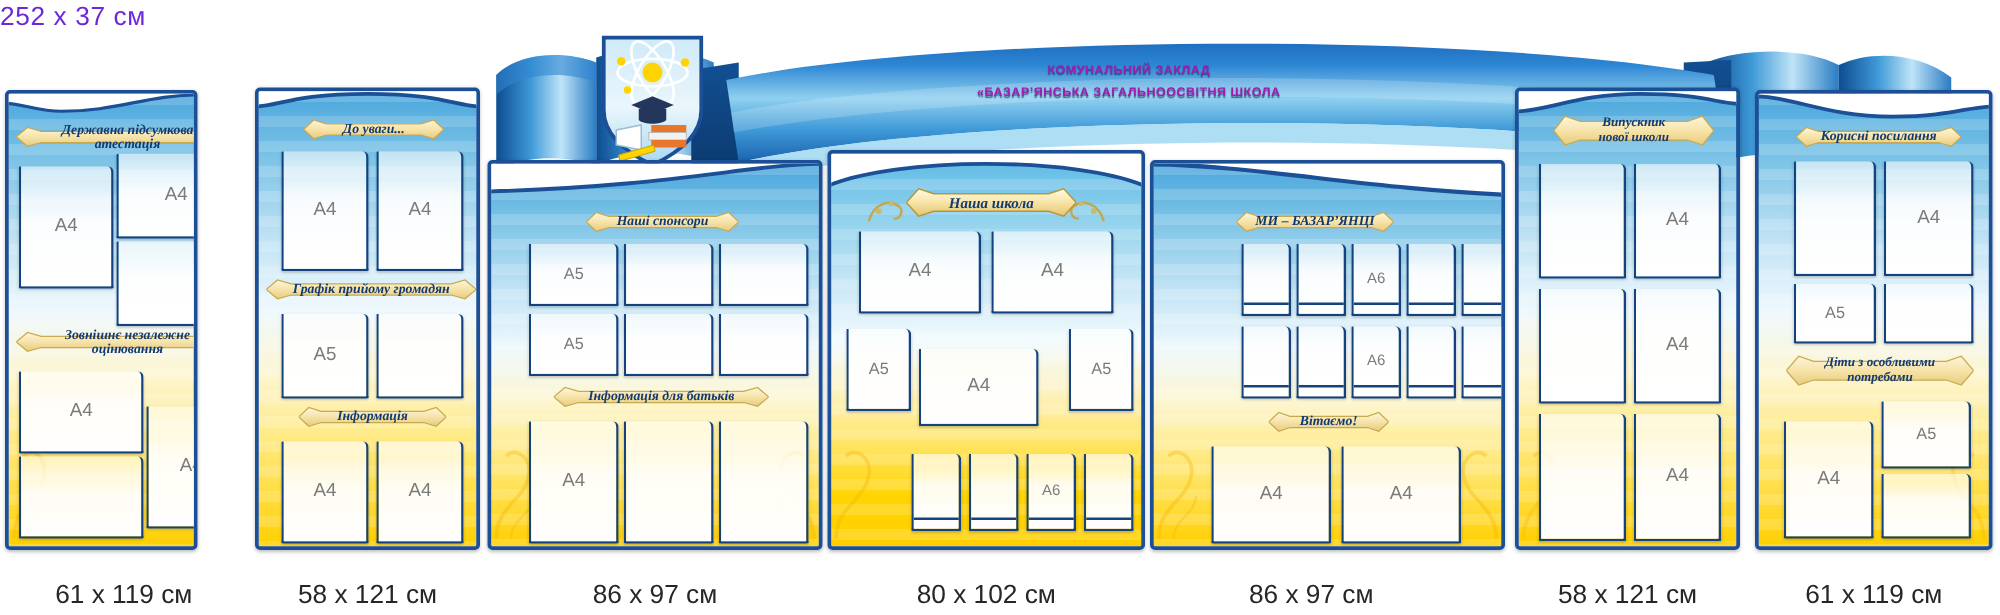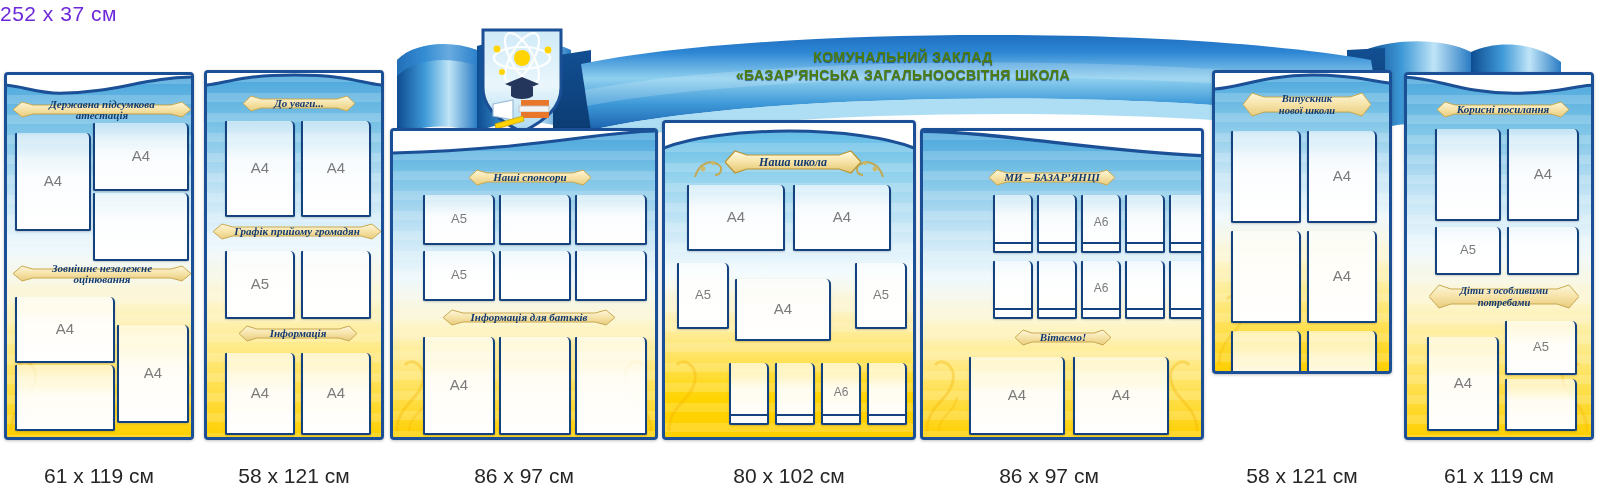--- a/index.html
+++ b/index.html
@@ -11,21 +11,21 @@
       font-size:21px;color:#6d28d9;letter-spacing:.5px;}
 
   
   #header{position:absolute;left:385px;top:20px;width:1190px;height:120px;}
 
   .ribbon-wrap{position:absolute;left:0;top:0;width:1190px;height:120px;}
 
   .crest{position:absolute;left:92px;top:6px;width:90px;height:110px;}
 
   .school-title{position:absolute;left:258px;top:28px;width:520px;
-      text-align:center;color:#4d7c0f;font-weight:bold;font-size:14px;
+      text-align:center;color:#a21caf;font-weight:bold;font-size:10px;
       line-height:18px;letter-spacing:.4px;
       text-shadow:0 1px 1px rgba(0,40,90,.65);}
 
   
   .panel{position:absolute;bottom:52px;}
   .panel .body{position:absolute;left:0;top:0;width:100%;height:100%;
       border:3px solid #1b4f96;border-radius:4px;overflow:hidden;
       box-sizing:border-box;
       background:linear-gradient(to bottom,
         #4aa6dc 0%, #79c2e6 14%, #bfe2f4 32%, #eef8fd 48%,
@@ -154,21 +154,21 @@
 
     <path d="M18,98 L46,90 L47,95 L19,103 Z" fill="#ffd400" stroke="#c9a400" stroke-width=".8"></path>
   </svg>
 
   <div class="school-title">
     <div>КОМУНАЛЬНИЙ ЗАКЛАД</div>
     <div>«БАЗАР’ЯНСЬКА ЗАГАЛЬНООСВІТНЯ ШКОЛА</div>
   </div>
 </div>
 
-<div class="panel" style="left:4px;top:72px;width:190px;height:368px;">
+<div class="panel" style="left:4px;top:72px;width:154px;height:368px;">
   <div class="body">
     <div class="bands"></div>
     <svg class="swirl l" viewBox="0 0 46 110">
       <path d="M4,104 C4,78 24,74 28,54 C31,38 18,30 12,38" stroke="#f0b300" stroke-width="3" fill="none" opacity=".7"></path>
       <path d="M14,102 C14,86 30,84 32,68" stroke="#f0b300" stroke-width="2.4" fill="none" opacity=".6"></path>
     </svg>
     <svg class="topmask" viewBox="0 0 190 30" preserveAspectRatio="none">
       <path d="M0,0 L190,0 L190,6 C140,6 110,22 56,22 C34,22 16,14 0,14 Z" fill="#ffffff"></path>
       <path d="M190,6 C140,6 110,22 56,22 C34,22 16,14 0,14" stroke="#1b4f96" stroke-width="3" fill="none"></path>
     </svg>
@@ -469,21 +469,21 @@
     <div class="pocket" style="left:46px;top:226px;width:96px;height:78px;">
       <span class="lbl">A4</span>
       </div>
     <div class="pocket" style="left:150px;top:226px;width:96px;height:78px;">
       <span class="lbl">A4</span>
       </div>
   </div>
 </div>
 <div class="dim" style="left:920px;width:258px;"><span>86 x 97 см</span></div>
 
-<div class="panel" style="left:1212px;top:70px;width:180px;height:304px;">
+<div class="panel" style="left:1212px;top:70px;width:180px;height:370px;">
   <div class="body">
     <div class="bands"></div>
     <svg class="swirl l" viewBox="0 0 46 110">
       <path d="M4,104 C4,78 24,74 28,54 C31,38 18,30 12,38" stroke="#f0b300" stroke-width="3" fill="none" opacity=".6"></path>
     </svg>
     <svg class="topmask" viewBox="0 0 180 30" preserveAspectRatio="none">
       <path d="M0,0 L180,0 L180,14 C162,14 150,6 100,6 C50,6 26,20 0,20 Z" fill="#ffffff"></path>
       <path d="M180,14 C162,14 150,6 100,6 C50,6 26,20 0,20" stroke="#1b4f96" stroke-width="3" fill="none"></path>
     </svg>
 

